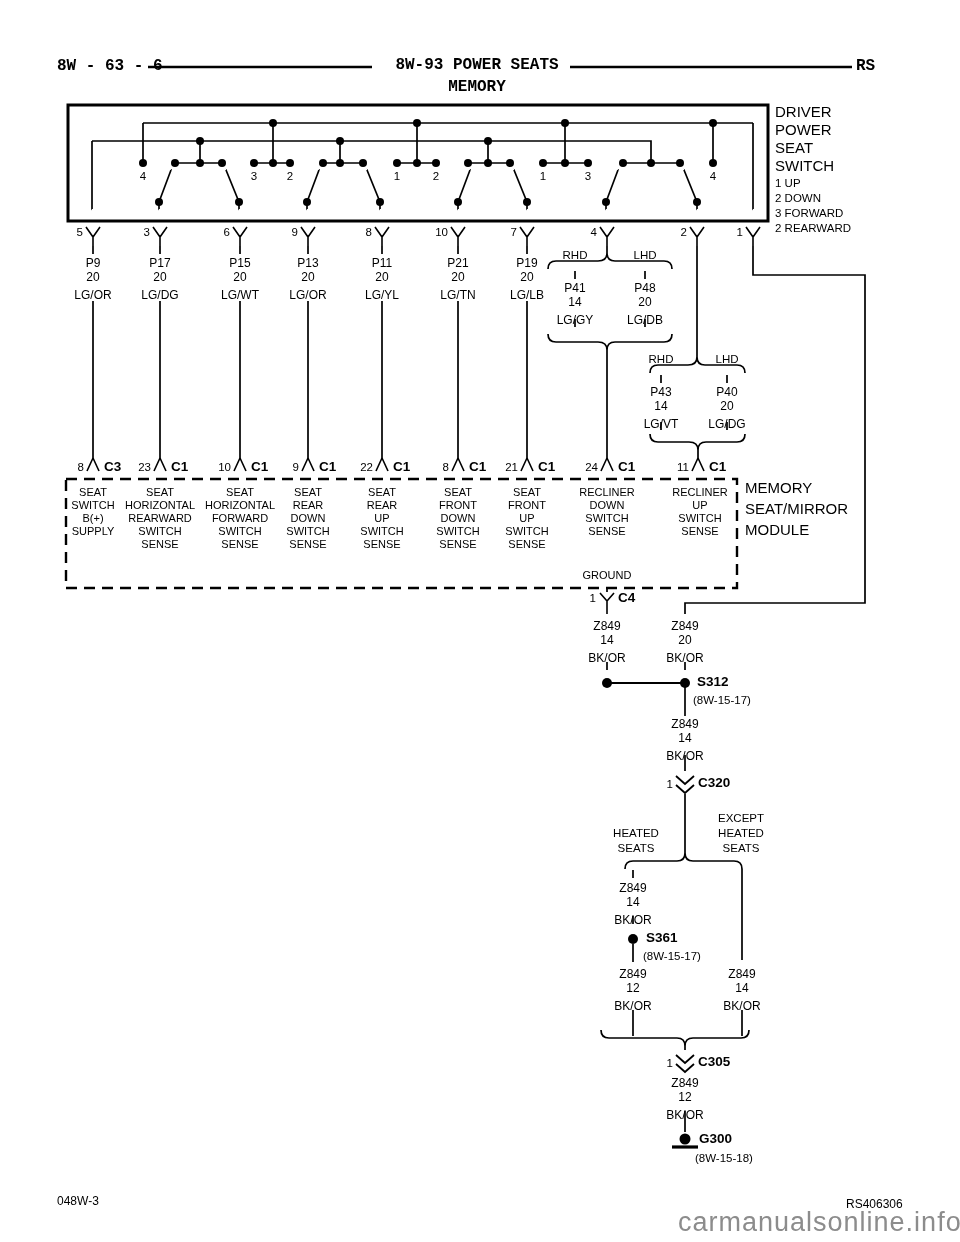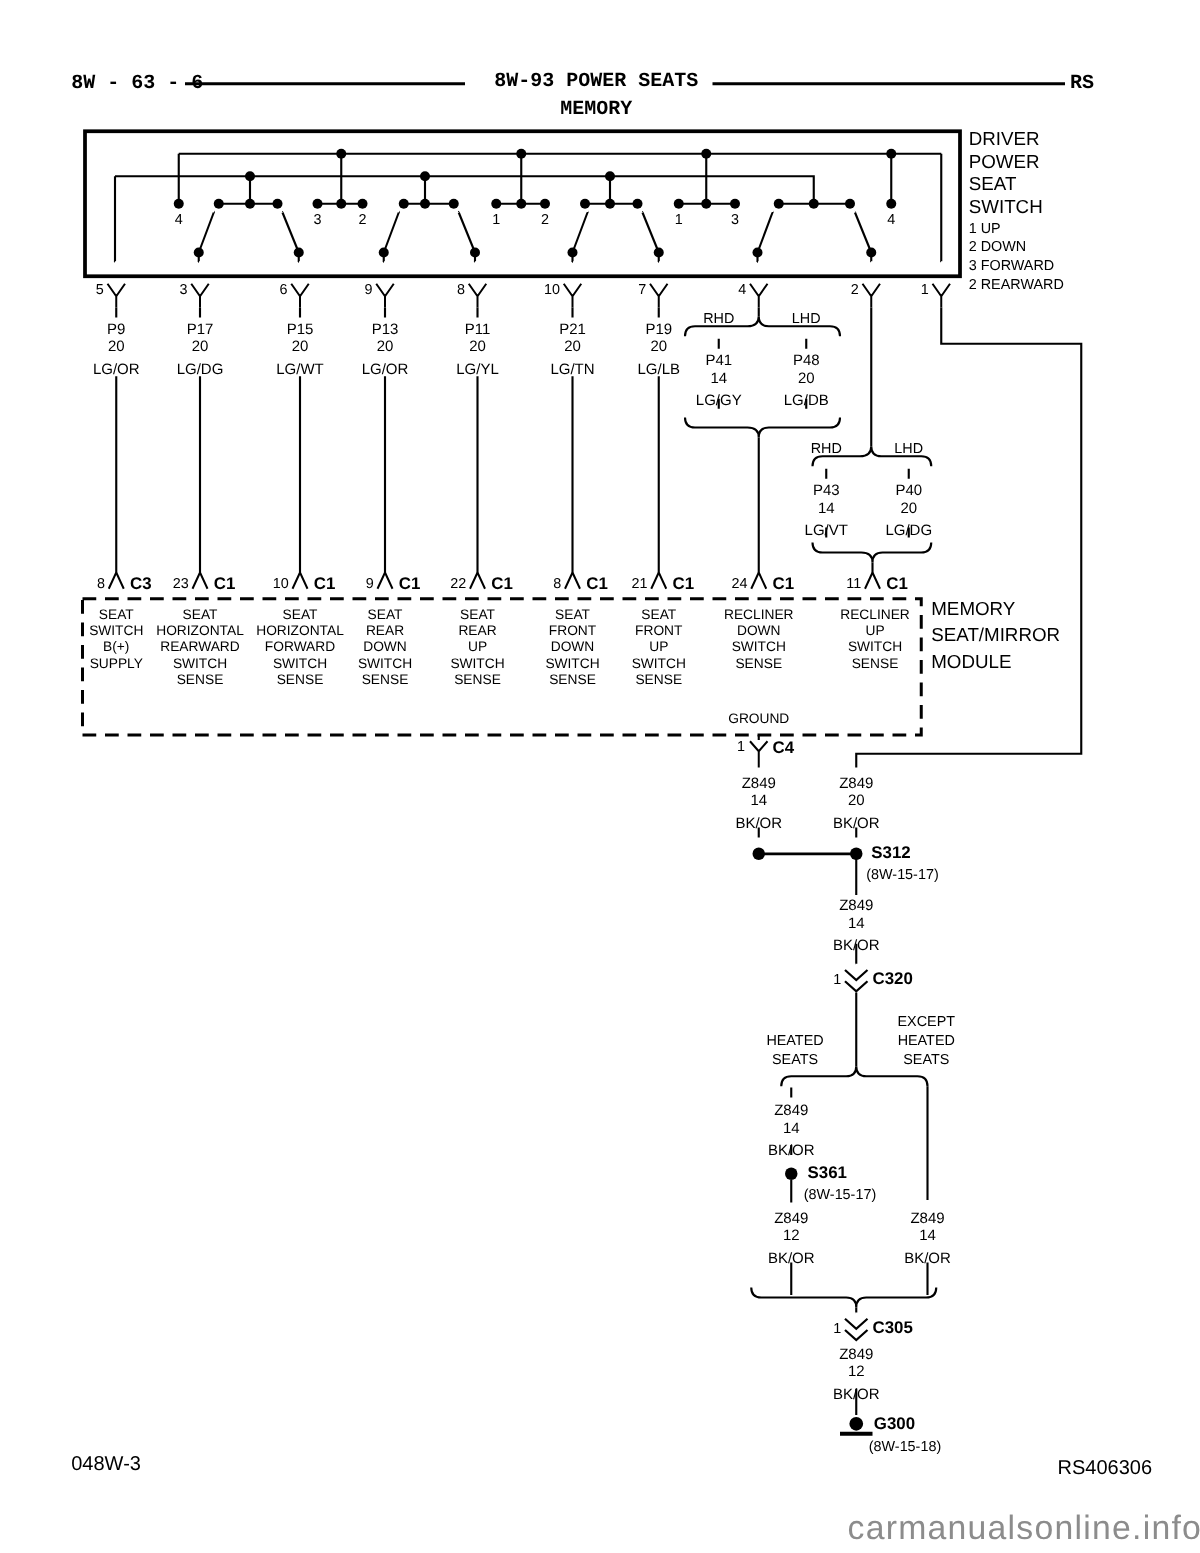--- a/index.html
+++ b/index.html
@@ -6,21 +6,21 @@
   #page{position:relative;width:960px;height:1242px;background:#fff;overflow:hidden;
         font-family:"Liberation Sans",sans-serif;color:#000;}
   #wires-svg{position:absolute;left:0;top:0;}
   .t{position:absolute;white-space:nowrap;color:#000;font-size:11.5px;line-height:1.1;}
   .cx{transform:translateX(-50%);}
   .rx{transform:translateX(-100%);}
   .h16{font-size:16px;font-weight:bold;font-family:Liberation Mono, monospace;}
   .h15{font-size:15px;font-weight:normal;}
   .cn{font-size:13.5px;font-weight:bold;}
   .f11{font-size:11px;}
-  .f12{font-size:16px;}
+  .f12{font-size:12px;margin-top:32px;}
   .wcol,.fcol,.ccol{position:absolute;width:0;}
   .wcol span{position:absolute;left:0;transform:translateX(-50%);white-space:nowrap;font-size:12px;}
   .wcol .r0{top:0;} .wcol .r1{top:14px;} .wcol .r2{top:32px;}
   .fcol span{position:absolute;left:0;transform:translateX(-50%);white-space:nowrap;font-size:11px;}
   .fcol .q0{top:0;} .fcol .q1{top:13px;} .fcol .q2{top:26px;} .fcol .q3{top:39px;} .fcol .q4{top:52px;}
   .ccol .cpin{position:absolute;left:-9px;transform:translateX(-100%);top:2px;font-size:11.5px;white-space:nowrap;}
   .ccol .cname{position:absolute;left:11px;top:0;font-size:13.5px;font-weight:bold;white-space:nowrap;}
   .wm{position:absolute;font-size:27px;color:#8c8c8c;letter-spacing:1px;font-family:"Liberation Sans",sans-serif;}
 </style>
 </head>

